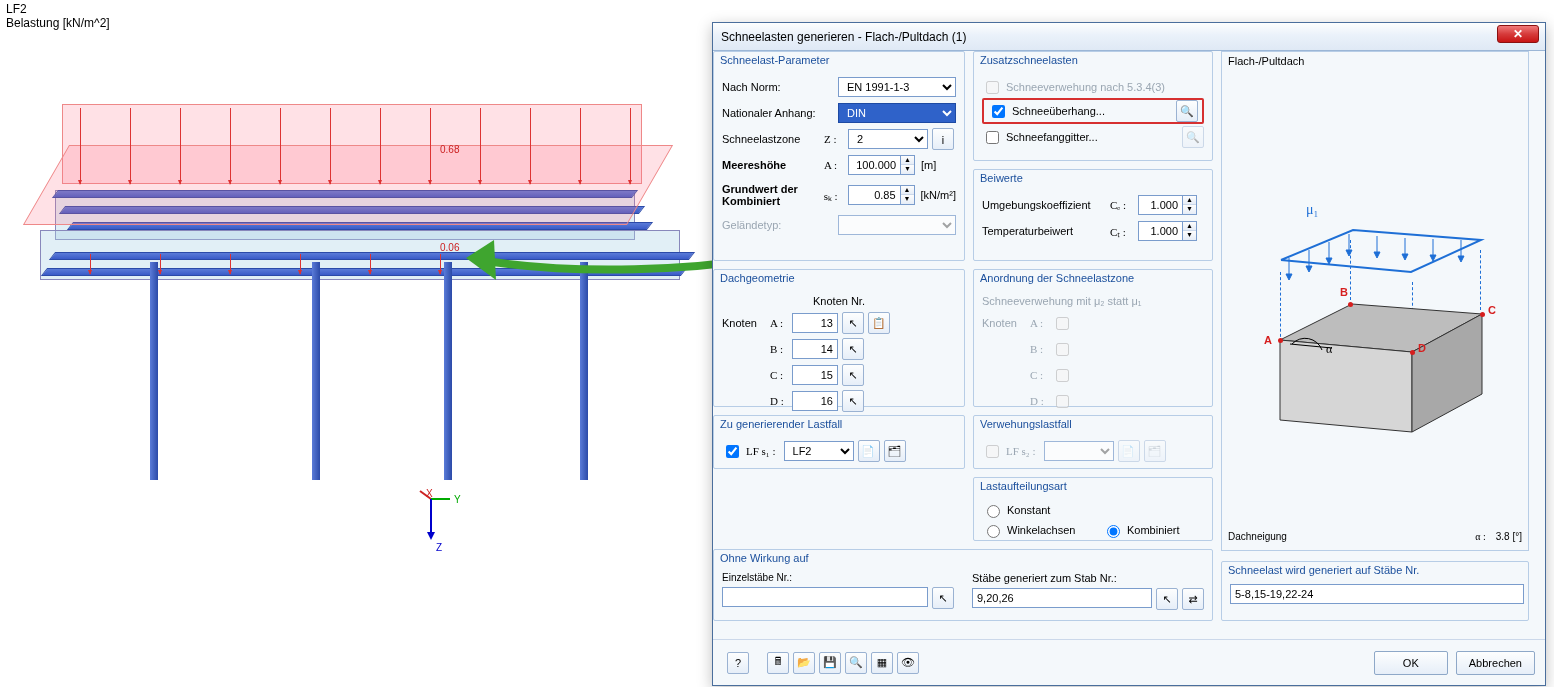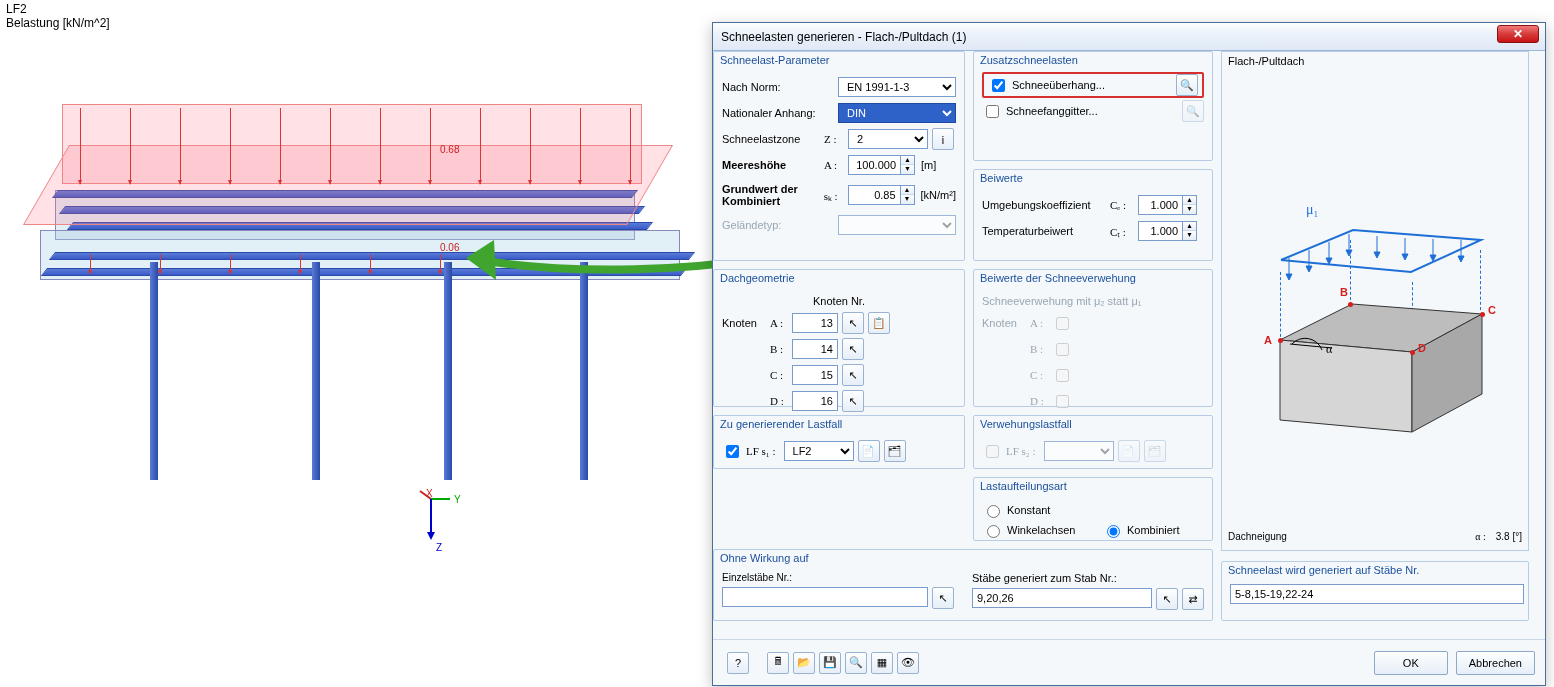--- a/index.html
+++ b/index.html
@@ -204,20 +204,24 @@
         <span style="margin-left:6px;">[kN/m²]</span>
       </div>
       <div class="row">
         <span class="lbl disabled-text" style="width:116px;">Geländetyp:</span>
         <select style="width:118px;" disabled=""></select>
       </div>
     </div>
 
     <div class="group" style="left:260px; top:0; width:240px; height:110px;">
       <div class="group-title">Zusatzschneelasten</div>
+      <div class="row">
+        <input type="checkbox" disabled="" style="">
+        <span class="disabled-text" style="margin-left:4px;">Schneeverwehung nach 5.3.4(3)</span>
+      </div>
       <div class="row hr-red" style="margin-top:-2px;">
         <input type="checkbox" checked="" style="">
         <span style="margin-left:4px; flex:1;">Schneeüberhang...</span>
         <span class="icon-btn">🔍</span>
       </div>
       <div class="row">
         <input type="checkbox" style="">
         <span style="margin-left:4px; flex:1;">Schneefanggitter...</span>
         <span class="icon-btn disabled">🔍</span>
       </div>
@@ -275,21 +279,21 @@
       </div>
       <div class="row">
         <span style="width:48px;"></span>
         <span class="sym" style="width:22px;">D :</span>
         <input type="text" class="short-in" value="16" style="">
         <span class="icon-btn">↖</span>
       </div>
     </div>
 
     <div class="group" style="left:260px; top:218px; width:240px; height:138px;">
-      <div class="group-title">Beiwerte der Schneeverwehung</div>
+      <div class="group-title">Anordnung der Schneelastzone</div>
       <div class="row disabled-text" style="height:18px;">
         <span>Schneeverwehung mit μ₂ statt μ₁</span>
       </div>
       <div class="row disabled-text">
         <span class="lbl" style="width:48px;">Knoten</span>
         <span class="sym" style="width:22px;">A :</span>
         <input type="checkbox" disabled="" style="">
       </div>
       <div class="row disabled-text">
         <span style="width:48px;"></span>

